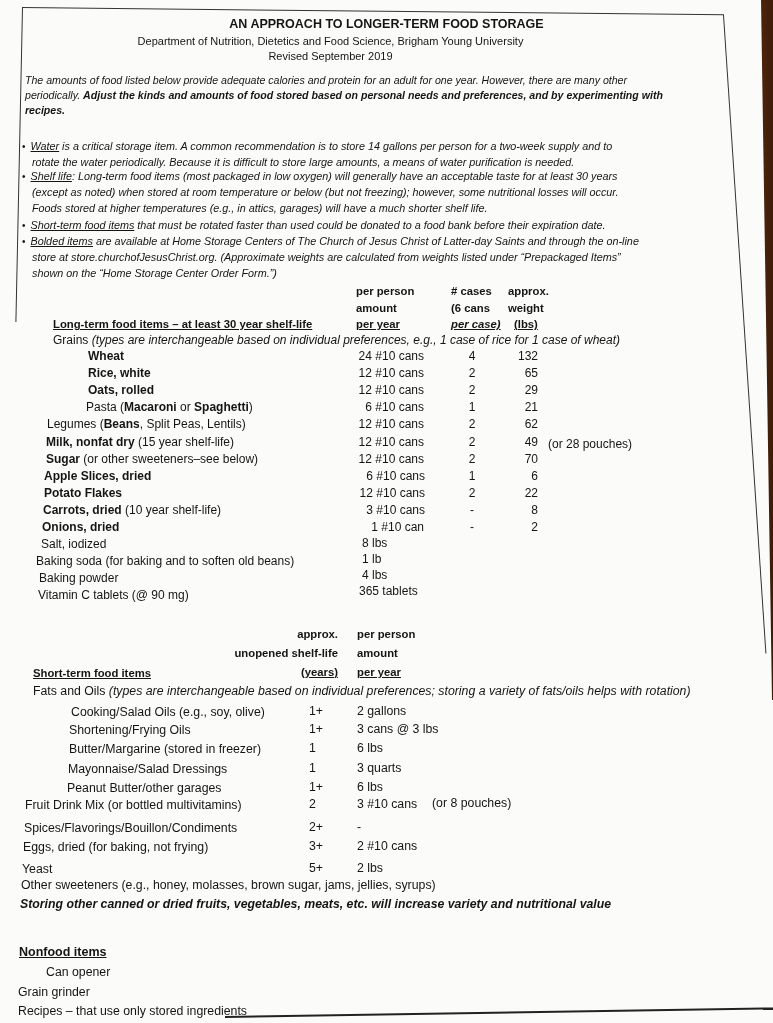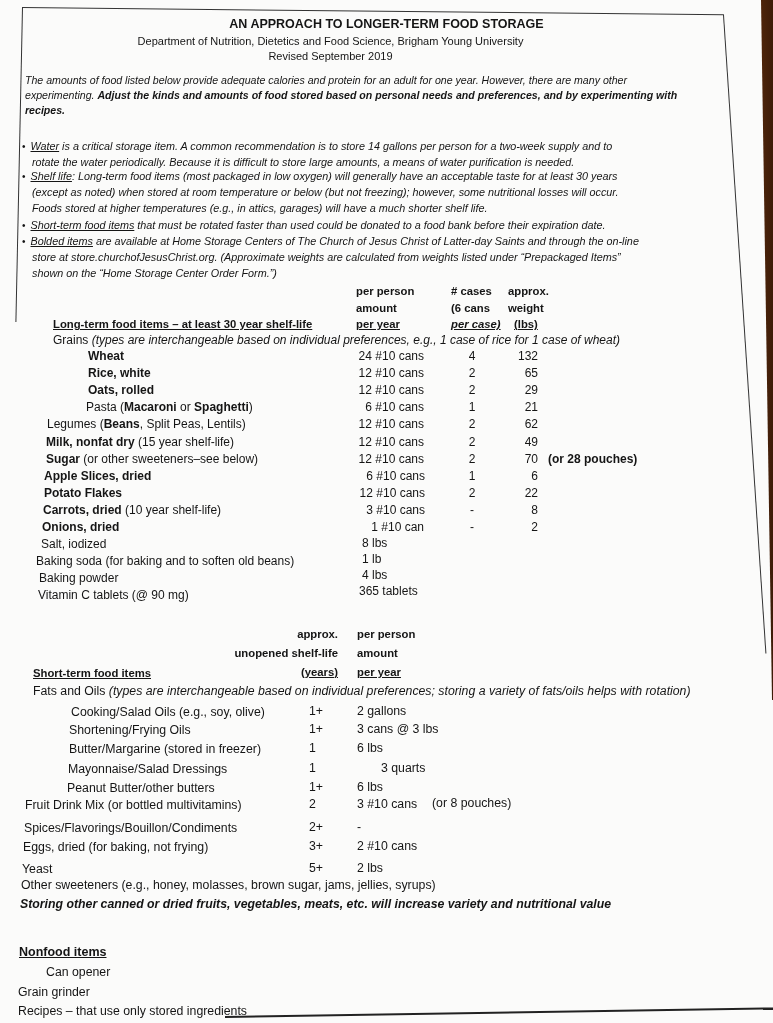--- a/index.html
+++ b/index.html
@@ -40,21 +40,21 @@
 <div class="border-top"></div>
 <div class="border-left"></div>
 <div class="border-right"></div>
 <div class="border-bottom"></div>
 
 <div class="abs title">AN APPROACH TO LONGER-TERM FOOD STORAGE</div>
 <div class="abs sub" style="top:35px;">Department of Nutrition, Dietetics and Food Science, Brigham Young University</div>
 <div class="abs sub" style="top:50px;">Revised September 2019</div>
 
 <div class="abs intro" style="top:74px;">The amounts of food listed below provide adequate calories and protein for an adult for one year.  However, there are many other</div>
-<div class="abs intro" style="top:89px;"><span>experimenting. </span><span class="b">Adjust the kinds and amounts of food stored based on personal needs and preferences, and by experimenting with</span></div>
+<div class="abs intro" style="top:89px;"><span>periodically. </span><span class="b">Adjust the kinds and amounts of food stored based on personal needs and preferences, and by experimenting with</span></div>
 <div class="abs intro b" style="top:104px;">recipes.</div>
 
 <div id="bullets">
     <div class="abs bullet-text" style="left:22px;top:140px;"><span class="dot" style="margin-right:5px;">•</span><span class="u">Water</span><span> is a critical storage item. A common recommendation is to store 14 gallons per person for a two-week supply and to</span></div>
     <div class="abs bullet-text" style="left:32px;top:156.2px;"><span>rotate the water periodically. Because it is difficult to store large amounts, a means of water purification is needed.</span></div>
     <div class="abs bullet-text" style="left:22px;top:170px;"><span class="dot" style="margin-right:5px;">•</span><span class="u">Shelf life</span><span>:  Long-term food items (most packaged in low oxygen) will generally have an acceptable taste for at least 30 years</span></div>
     <div class="abs bullet-text" style="left:32px;top:186.2px;"><span>(except as noted) when stored at room temperature or below (but not freezing); however, some nutritional losses will occur.</span></div>
     <div class="abs bullet-text" style="left:32px;top:202.4px;"><span>Foods stored at higher temperatures (e.g., in attics, garages) will have a much shorter shelf life.</span></div>
     <div class="abs bullet-text" style="left:22px;top:219px;"><span class="dot" style="margin-right:5px;">•</span><span class="u">Short-term food items</span><span> that must be rotated faster than used could be donated to a food bank before their expiration date.</span></div>
     <div class="abs bullet-text" style="left:22px;top:235px;"><span class="dot" style="margin-right:5px;">•</span><span class="u">Bolded items</span><span> are available at Home Storage Centers of The Church of Jesus Christ of Latter-day Saints and through the on-line</span></div>
@@ -92,21 +92,21 @@
     <div class="abs tbl c" style="left:462px;width:20px;top:400.3px;">1</div>
     <div class="abs tbl r" style="left:510px;width:28px;top:400.3px;">21</div>
     <div class="abs tbl" style="left:47px;top:417.4px;"><span>Legumes (</span><span class="b">Beans</span><span>, Split Peas, Lentils)</span></div>
     <div class="abs tbl r" style="left:330px;width:94px;top:417.4px;">12 #10 cans</div>
     <div class="abs tbl c" style="left:462px;width:20px;top:417.4px;">2</div>
     <div class="abs tbl r" style="left:510px;width:28px;top:417.4px;">62</div>
     <div class="abs tbl" style="left:46px;top:434.5px;"><span class="b">Milk, nonfat dry</span><span> (15 year shelf-life)</span></div>
     <div class="abs tbl r" style="left:330px;width:94px;top:434.5px;">12 #10 cans</div>
     <div class="abs tbl c" style="left:462px;width:20px;top:434.5px;">2</div>
     <div class="abs tbl r" style="left:510px;width:28px;top:434.5px;">49</div>
-    <div class="abs tbl" style="left:548px;top:452px;font-weight:bold;">(or 28 pouches)</div>
+    <div class="abs tbl" style="left:548px;top:437px;">(or 28 pouches)</div>
     <div class="abs tbl" style="left:46px;top:451.6px;"><span class="b">Sugar</span><span> (or other sweeteners–see below)</span></div>
     <div class="abs tbl r" style="left:330px;width:94px;top:451.6px;">12 #10 cans</div>
     <div class="abs tbl c" style="left:462px;width:20px;top:451.6px;">2</div>
     <div class="abs tbl r" style="left:510px;width:28px;top:451.6px;">70</div>
     <div class="abs tbl" style="left:44px;top:468.70000000000005px;"><span class="b">Apple Slices, dried</span></div>
     <div class="abs tbl r" style="left:330px;width:95px;top:468.70000000000005px;">6 #10 cans</div>
     <div class="abs tbl c" style="left:462px;width:20px;top:468.70000000000005px;">1</div>
     <div class="abs tbl r" style="left:510px;width:28px;top:468.70000000000005px;">6</div>
     <div class="abs tbl" style="left:44px;top:485.8px;"><span class="b">Potato Flakes</span></div>
     <div class="abs tbl r" style="left:330px;width:95px;top:485.8px;">12 #10 cans</div>
@@ -144,22 +144,22 @@
     <div class="abs tbl" style="left:309px;top:704px;font-size:12.3px;">1+</div>
     <div class="abs tbl" style="left:357px;top:704px;font-size:12.3px;">2 gallons</div>
     <div class="abs tbl" style="left:69px;top:723px;font-size:12.3px;">Shortening/Frying Oils</div>
     <div class="abs tbl" style="left:309px;top:722px;font-size:12.3px;">1+</div>
     <div class="abs tbl" style="left:357px;top:722px;font-size:12.3px;">3 cans @ 3 lbs</div>
     <div class="abs tbl" style="left:69px;top:742px;font-size:12.3px;">Butter/Margarine (stored in freezer)</div>
     <div class="abs tbl" style="left:309px;top:741px;font-size:12.3px;">1</div>
     <div class="abs tbl" style="left:357px;top:741px;font-size:12.3px;">6 lbs</div>
     <div class="abs tbl" style="left:68px;top:762px;font-size:12.3px;">Mayonnaise/Salad Dressings</div>
     <div class="abs tbl" style="left:309px;top:761px;font-size:12.3px;">1</div>
-    <div class="abs tbl" style="left:357px;top:761px;font-size:12.3px;margin-left:24px;">3 quarts</div>
-    <div class="abs tbl" style="left:67px;top:781px;font-size:12.3px;">Peanut Butter/other butters</div>
+    <div class="abs tbl" style="left:357px;top:761px;font-size:12.3px;">3 quarts</div>
+    <div class="abs tbl" style="left:67px;top:781px;font-size:12.3px;">Peanut Butter/other garages</div>
     <div class="abs tbl" style="left:309px;top:780px;font-size:12.3px;">1+</div>
     <div class="abs tbl" style="left:357px;top:780px;font-size:12.3px;">6 lbs</div>
     <div class="abs tbl" style="left:25px;top:798px;font-size:12.3px;">Fruit Drink Mix (or bottled multivitamins)</div>
     <div class="abs tbl" style="left:309px;top:797px;font-size:12.3px;">2</div>
     <div class="abs tbl" style="left:357px;top:797px;font-size:12.3px;">3 #10 cans</div>
     <div class="abs tbl" style="left:432px;top:796px;font-size:12.3px;">(or 8 pouches)</div>
     <div class="abs tbl" style="left:24px;top:821px;font-size:12.3px;">Spices/Flavorings/Bouillon/Condiments</div>
     <div class="abs tbl" style="left:309px;top:820px;font-size:12.3px;">2+</div>
     <div class="abs tbl" style="left:357px;top:820px;font-size:12.3px;">-</div>
     <div class="abs tbl" style="left:23px;top:840px;font-size:12.3px;">Eggs, dried (for baking, not frying)</div>

